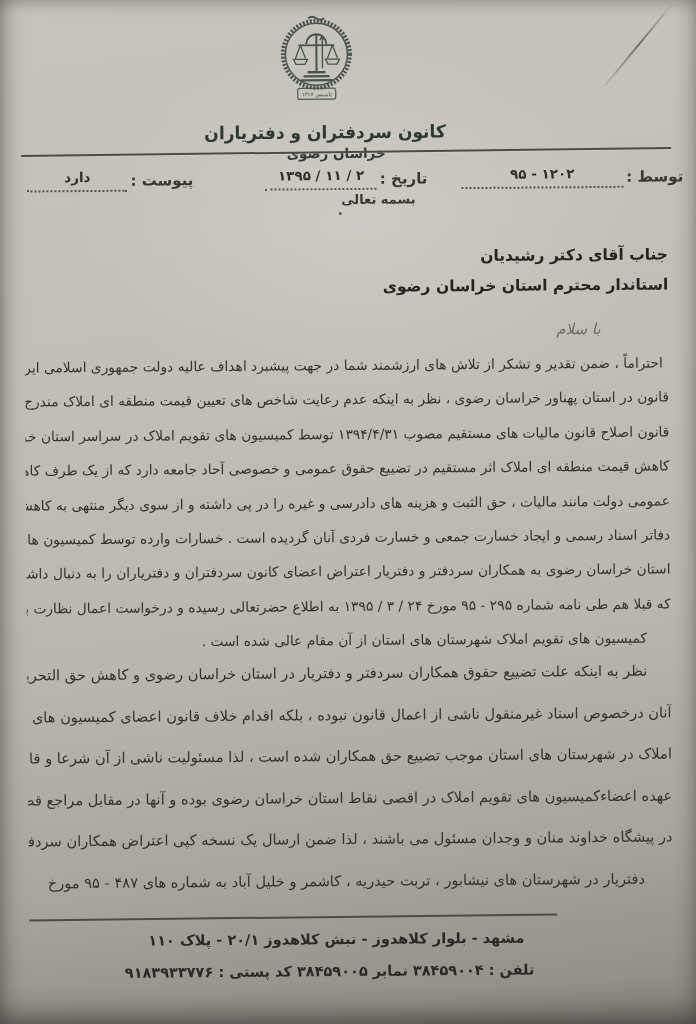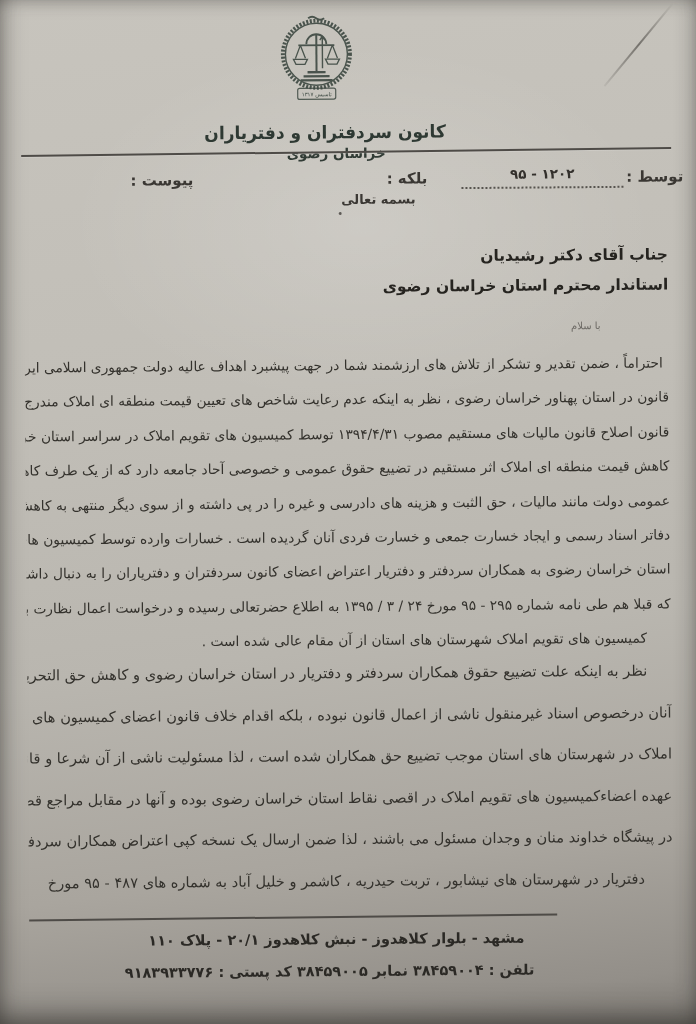--- a/index.html
+++ b/index.html
@@ -44,21 +44,21 @@
   .hfield .fvalue{position:absolute;left:0;right:0;bottom:5px;text-align:center;
     font-size:13.5px;font-weight:bold;color:#33302c;letter-spacing:1.5px;white-space:nowrap;}
   .f-number{right:10px;width:222px;}
   .f-date{right:266px;width:162px;}
   .f-attach{right:500px;width:166px;}
 
   .besmele{position:absolute;top:192px;right:278px;font-size:13px;font-weight:bold;color:#3b3834;}
 
   .recipient{position:absolute;top:242px;right:26px;color:#262420;}
   .recipient div{font-size:15.5px;font-weight:bold;line-height:30px;}
-  .salutation{position:absolute;top:322px;right:94px;font-size:10px;color:#6c6964;}
+  .salutation{position:absolute;top:322px;right:94px;font-size:15px;color:#6c6964;font-style:italic;}
 
   
   .para{position:absolute;right:26px;left:26px;color:#34322d;}
   .para1{top:348px;}
   .para2{top:652px;}
   .bline{direction:rtl;unicode-bidi:plaintext;overflow:hidden;white-space:nowrap;
     text-align:justify;}
   .para1 .bline{height:34.4px;font-size:13.8px;line-height:34.4px;text-align-last:justify;}
   .para2 .bline{height:41.6px;font-size:14.6px;line-height:41.6px;text-align-last:justify;}
   .bline.indent-sm{padding-right:6px;}
@@ -123,25 +123,31 @@
     <div class="rule-top"></div>
 
     <div class="hfield f-number">
       <span class="flabel">توسط :</span>
       <span class="dots">
         <span class="fvalue" dir="rtl">۱۲۰۲ - ۹۵</span>
       </span>
     </div>
 
     <div class="hfield f-date">
-      <span class="flabel">بلکه :</span>
+      <span class="flabel">تاریخ :</span>
+      <span class="dots">
+        <span class="fvalue" dir="rtl">۲ / ۱۱ / ۱۳۹۵</span>
+      </span>
     </div>
 
     <div class="hfield f-attach">
       <span class="flabel">پیوست :</span>
+      <span class="dots">
+        <span class="fvalue">دارد</span>
+      </span>
     </div>
 
     <div class="besmele">بسمه تعالی</div>
 
     <div class="recipient">
       <div>جناب آقای دکتر رشیدیان</div>
       <div>استاندار محترم استان خراسان رضوی</div>
     </div>
 
     <div class="salutation">با سلام</div>

